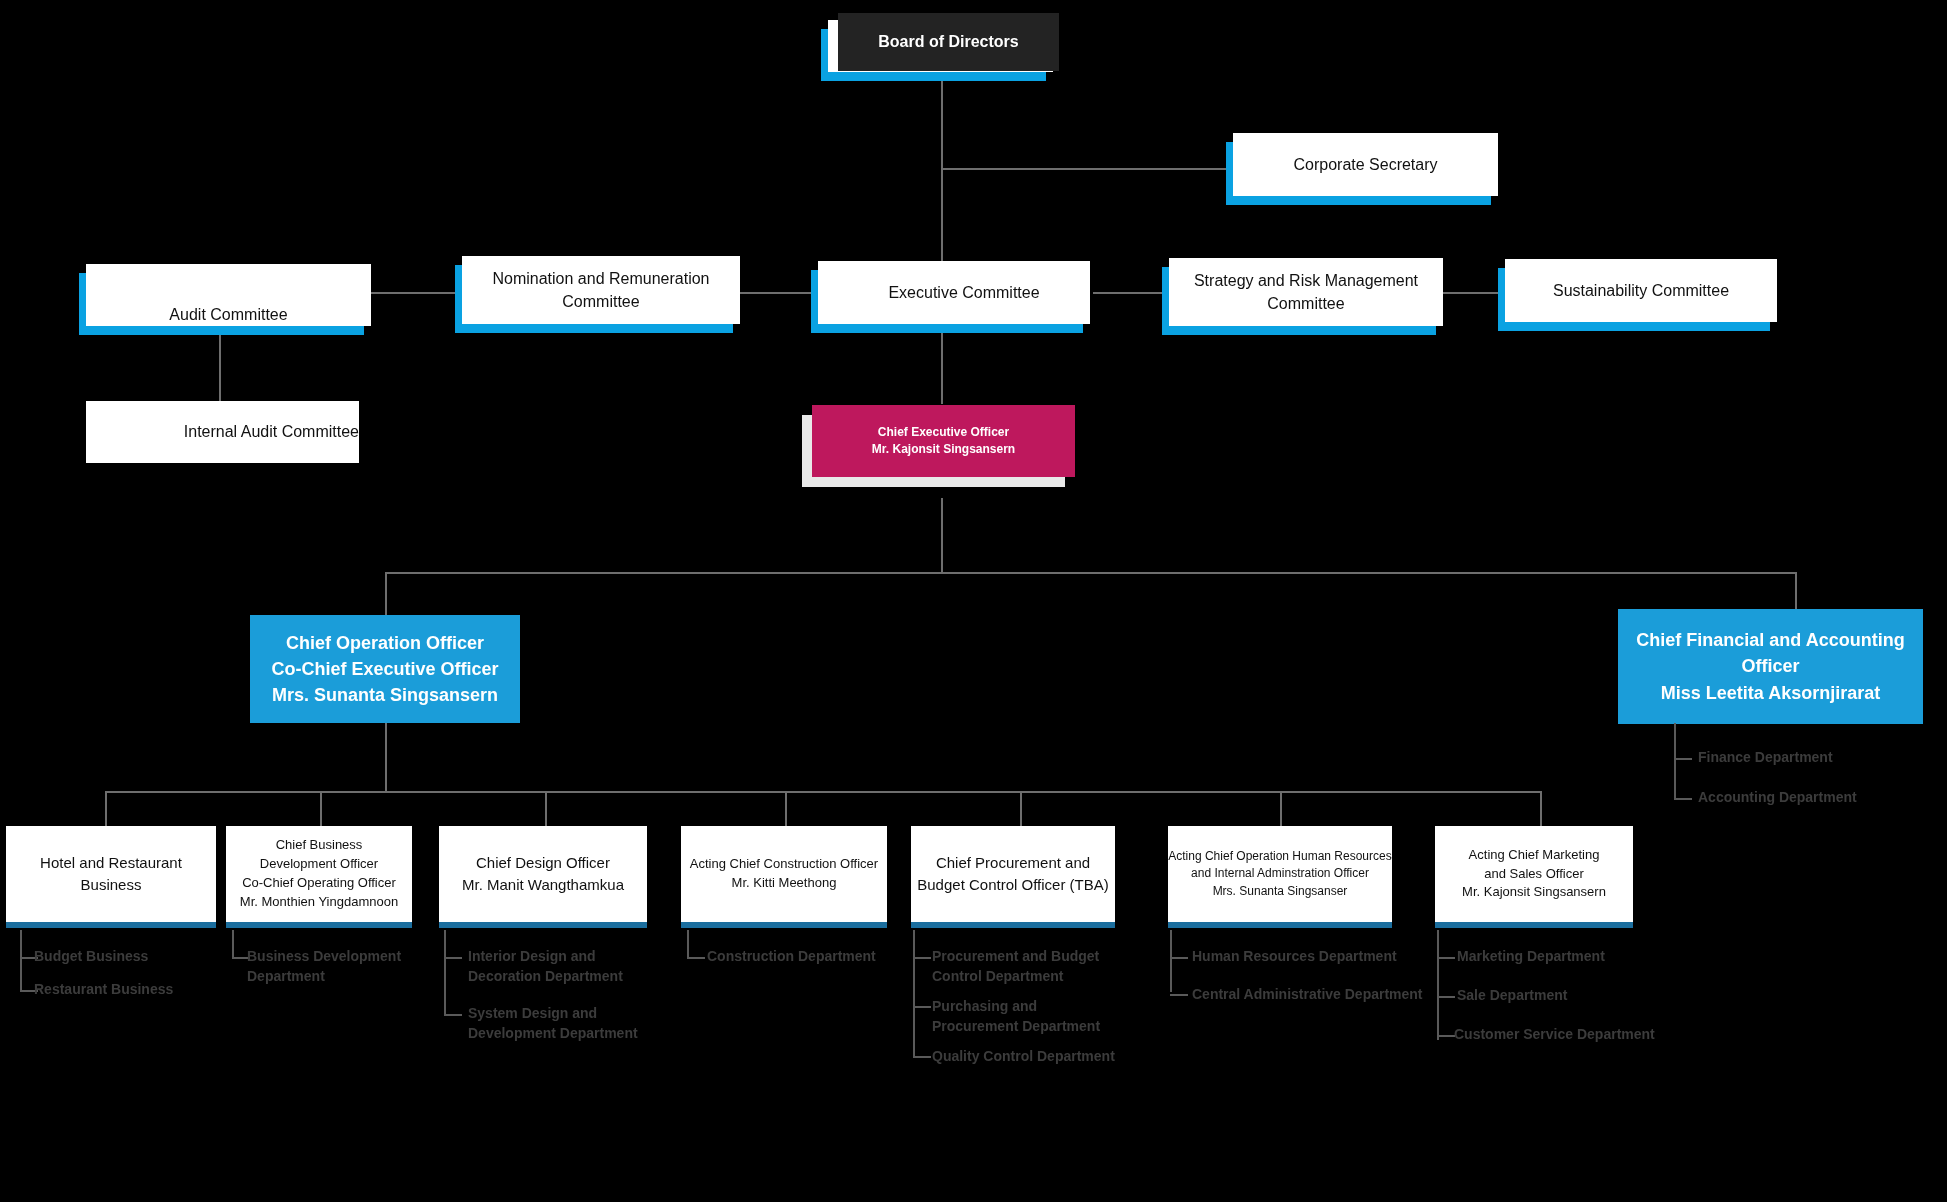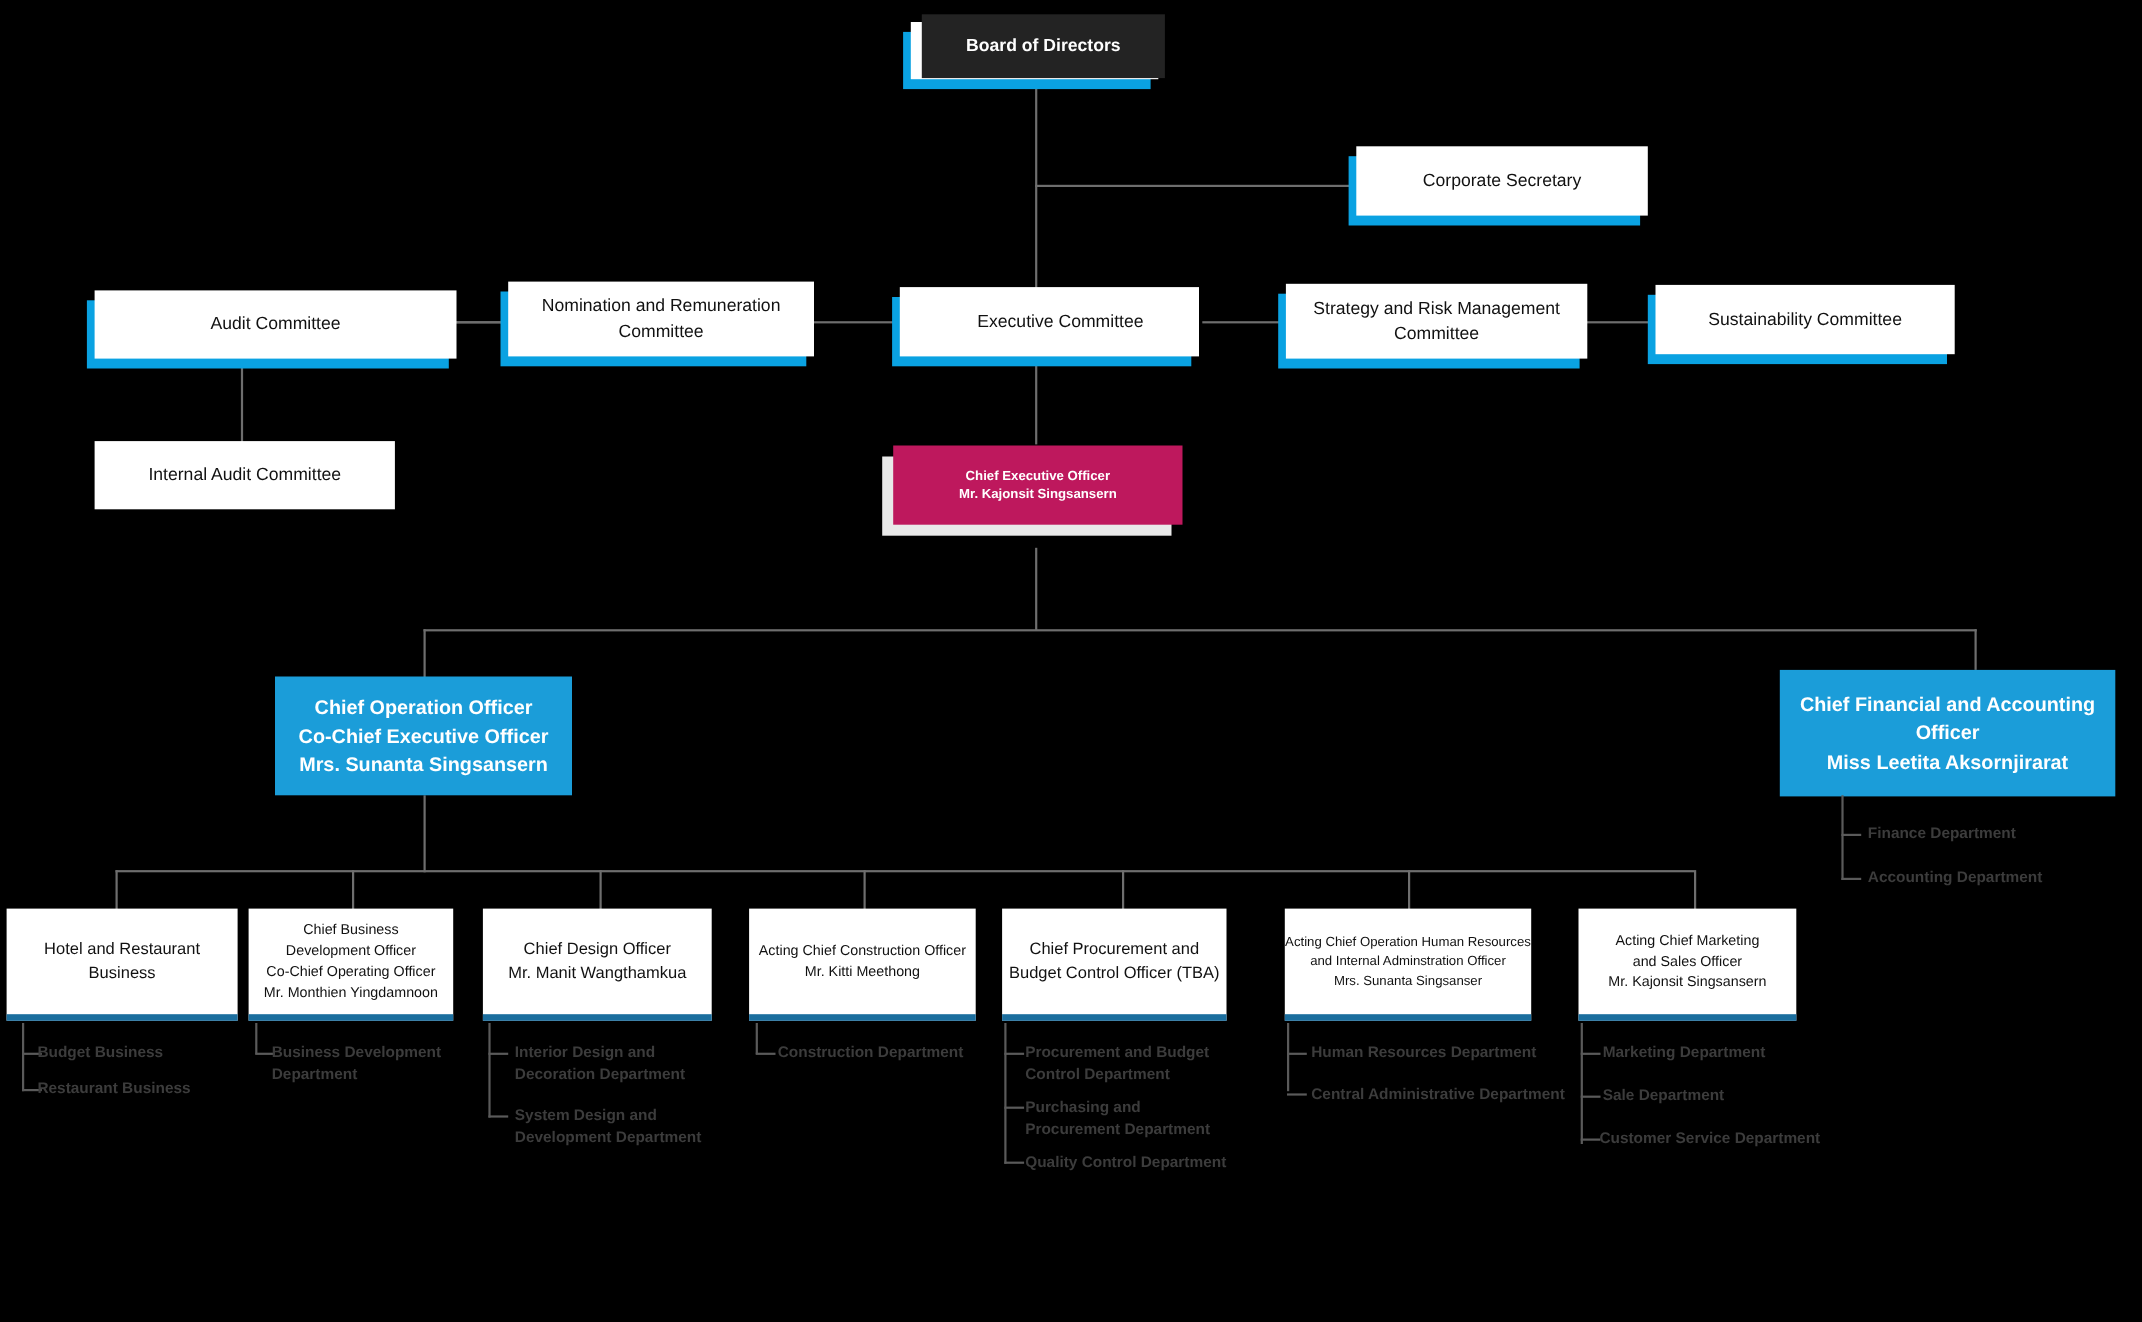--- a/index.html
+++ b/index.html
@@ -40,20 +40,21 @@
     background:#ffffff;
     color:#111111;
     font-size:16px;
     box-shadow:-7px 9px 0 0 #0aa2e2;
   }
   
   .card-plain{
     background:#ffffff;
     color:#111111;
     font-size:16px;
+    text-align:right;
   }
   
   .card-navy{
     background:#be185d;
     color:#ffffff;
     font-size:12px;
     font-weight:bold;
     box-shadow:-10px 10px 0 0 #e9e9e9;
   }
   
@@ -166,21 +167,21 @@
     <span class="lbl">Board of Directors</span>
   </div>
   <div class="tooltip-overlay" style="left:838px;top:13px;width:221px;height:58px;">
     <span>Board of Directors</span>
   </div>
 
   <div class="node card-white" style="left:1233px;top:133px;width:265px;height:63px;">
     <span class="lbl">Corporate Secretary</span>
   </div>
 
-  <div class="node card-white" style="left:86px;top:264px;width:329px;height:62px;">
+  <div class="node card-white" style="left:86px;top:264px;width:285px;height:62px;align-items:flex-end;">
     <span class="lbl">Audit Committee</span>
   </div>
 
   <div class="node card-plain" style="left:86px;top:401px;width:273px;height:62px;">
     <span class="lbl">Internal Audit  Committee</span>
   </div>
 
   <div class="node card-white" style="left:462px;top:256px;width:278px;height:68px;flex-direction:column;align-items:center;">
     <span class="lbl">Nomination and Remuneration</span>
     <span class="lbl">Committee</span>

